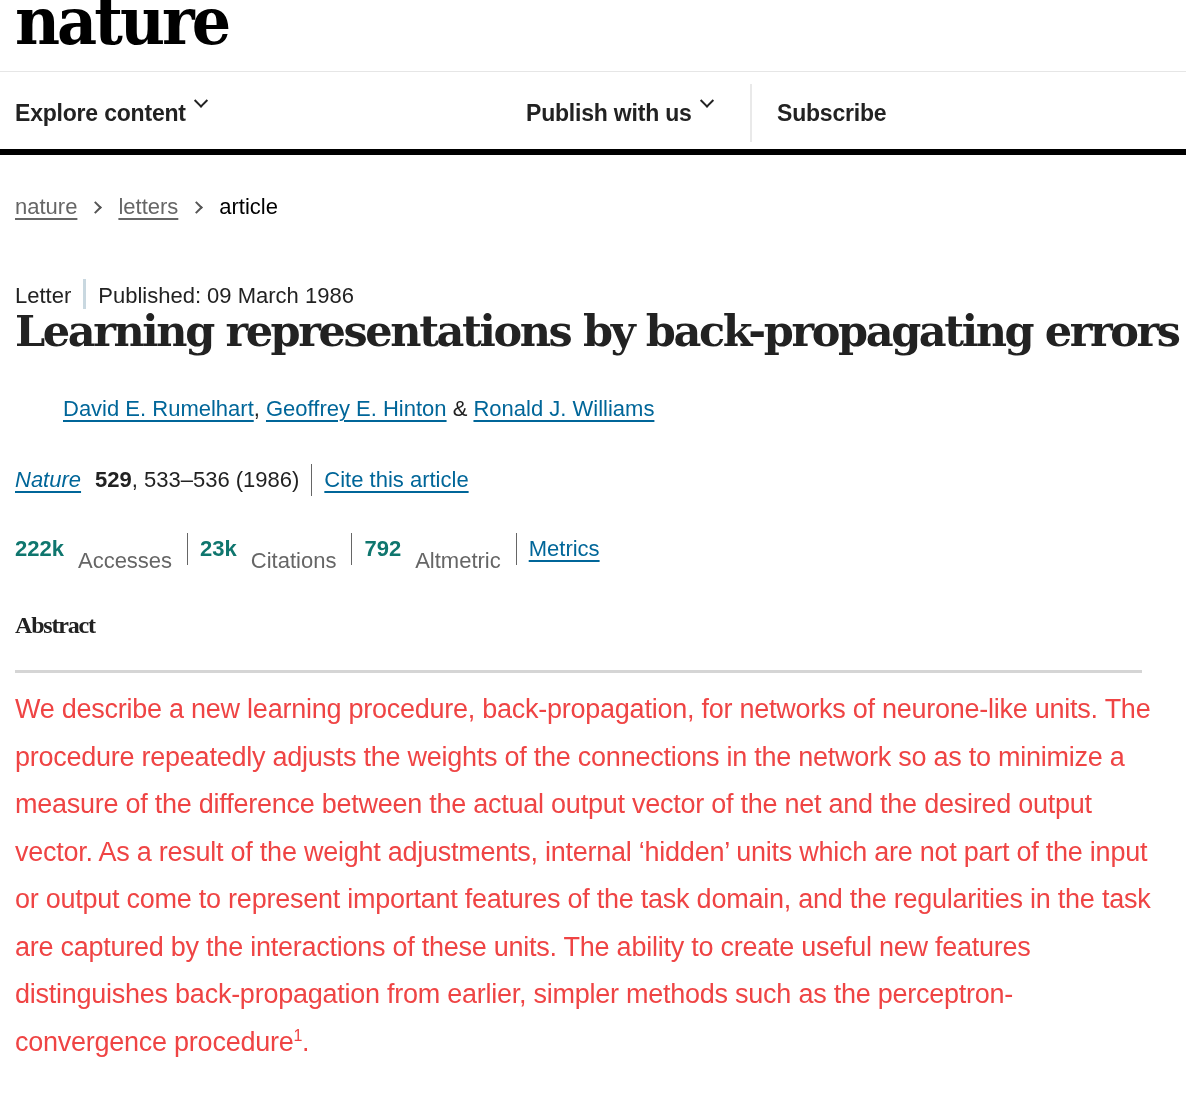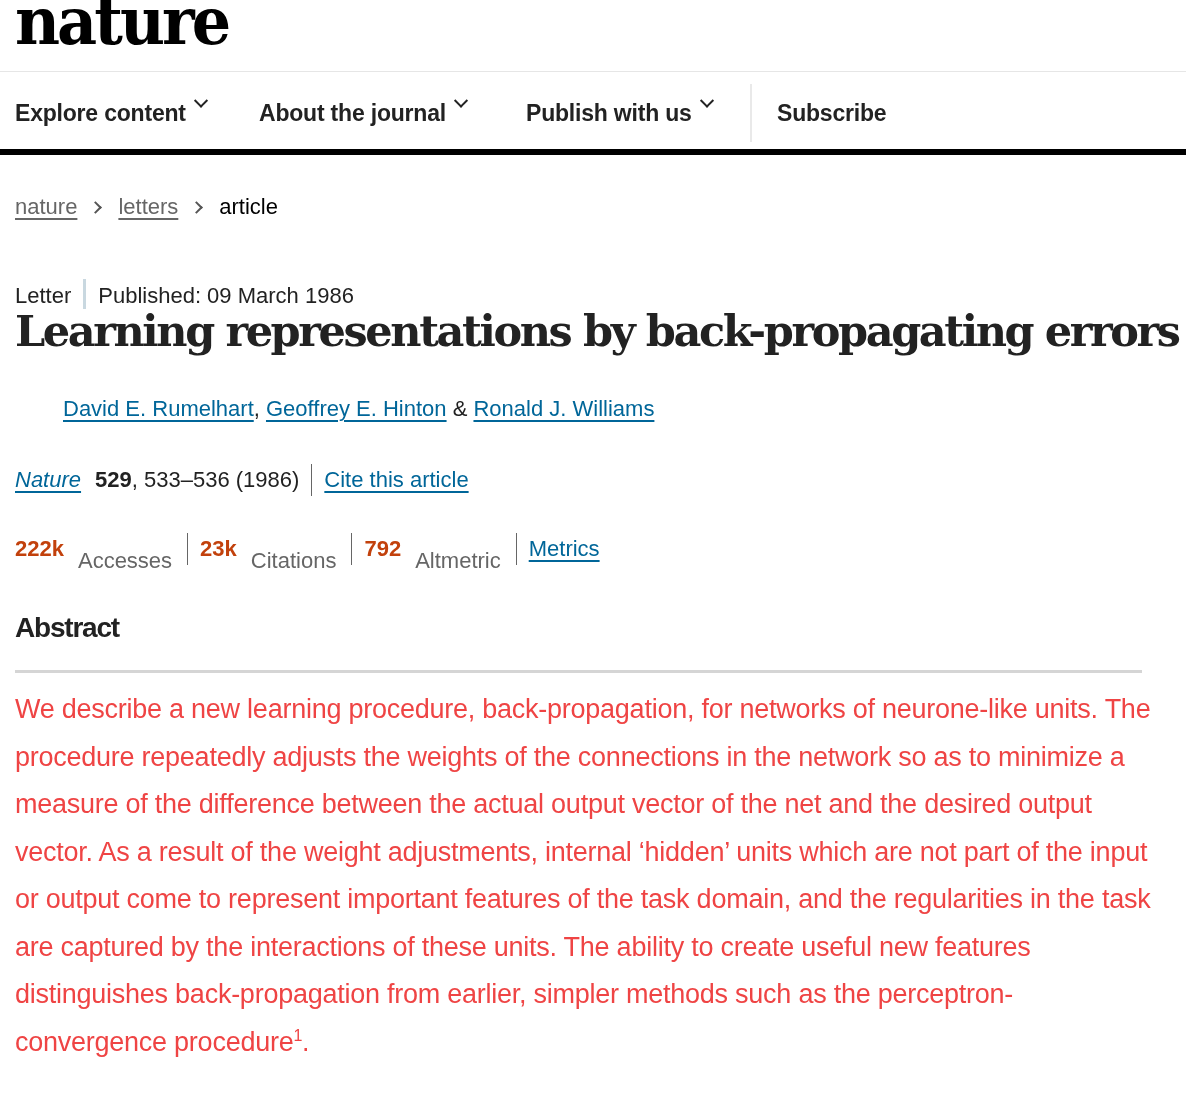--- a/index.html
+++ b/index.html
@@ -26,44 +26,40 @@
 
   .authors { position: absolute; left: 15px; top: 396px; font-size: 22px; color: #222; white-space: nowrap; margin-left: 48px; }
   .link { color: #006699; text-decoration: underline; text-underline-offset: 4px; cursor: pointer; }
 
   .citation { position: absolute; left: 15px; top: 464px; font-size: 22px; color: #222; display: flex; align-items: center; white-space: nowrap; }
   .citation .journal { font-style: italic; margin-right: 14px; }
   .citation .vol { font-weight: 700; }
   .citation .vbar { width: 1px; height: 32px; background: #666; margin: 0 12px; }
 
   .metrics { position: absolute; left: 15px; top: 524px; font-size: 22px; display: flex; align-items: center; white-space: nowrap; }
-  .metrics .num { font-weight: 700; color: #c2410c; margin-right: 14px; }
+  .metrics .num { font-weight: 700; color: #0f766e; margin-right: 14px; }
   .metrics .lbl { color: #666; margin-top: 24px; }
   .metrics .vbar { width: 1px; height: 32px; background: #666; margin: 0 12px 0 15px; }
 
-  .abstract-h { position: absolute; left: 15px; top: 612px; font-family: Liberation Sans, sans-serif; font-weight: 700; font-size: 28px; letter-spacing: -1.2px; color: #222; }
+  .abstract-h { position: absolute; left: 15px; top: 612px; font-family: Liberation Serif, serif; font-weight: 700; font-size: 24px; letter-spacing: -1.2px; color: #222; }
   .abstract-rule { position: absolute; left: 15px; top: 670px; width: 1127px; height: 3px; background: #d5d5d5; }
 
   .abstract-body { position: absolute; left: 15px; top: 686px; width: 1140px; font-family: Liberation Sans, sans-serif; font-size: 27px; line-height: 47.5px; color: #ef4444; letter-spacing: -0.25px; }
   .abstract-body sup { font-size: 16px; vertical-align: super; line-height: 0; }
 </style>
 </head>
 <body>
 
 <header>
   <div class="logo-bar">
     <div class="logo">nature</div>
   </div>
   <nav class="nav">
     <div class="nav-item" style="left:15px">
       <span>Explore content</span>
-      <span class="chev"></span>
-    </div>
-    <div class="nav-item" style="left:259px">
-      <span>About the journal</span>
       <span class="chev"></span>
     </div>
     <div class="nav-item" style="left:526px">
       <span>Publish with us</span>
       <span class="chev"></span>
     </div>
     <div class="nav-divider"></div>
     <div class="nav-item" style="left:777px">
       <span>Subscribe</span>
     </div>

